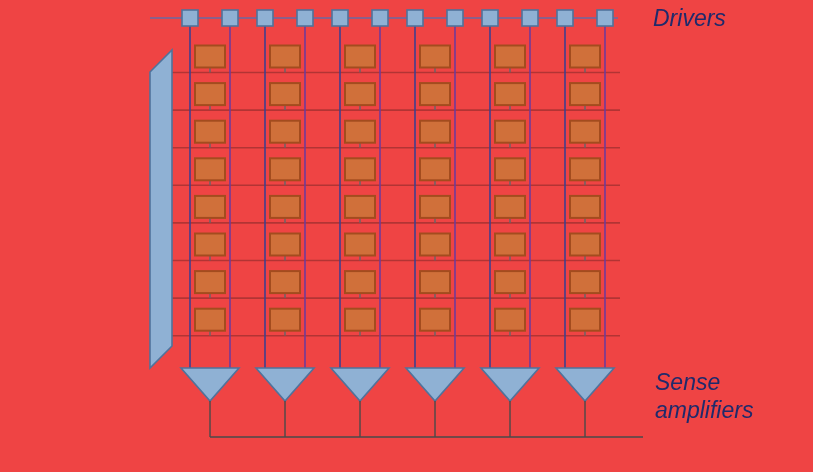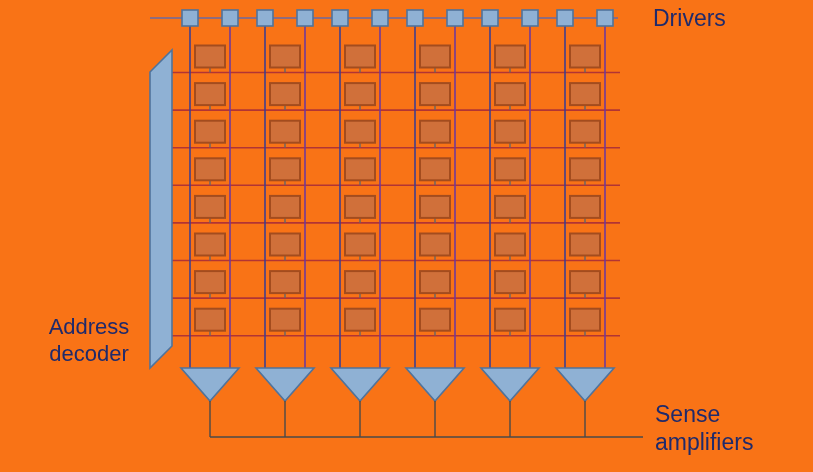--- a/index.html
+++ b/index.html
@@ -5,38 +5,39 @@
   html, body {
     margin: 0;
     padding: 0;
     background: #ffffff;
     font-family: "Liberation Sans", sans-serif;
   }
   #stage {
     position: relative;
     width: 813px;
     height: 472px;
-    background: #f97316;
+    background: #ef4444;
     overflow: hidden;
+    font-style: italic;
   }
   #diagram-svg {
     position: absolute;
     left: 0;
     top: 0;
   }
   .lbl {
     position: absolute;
     color: #1f2a6b;
     font-size: 23px;
     line-height: 1.22;
     white-space: pre-line;
   }
   .lbl-drivers      { left: 653px; top: 4px; }
   .lbl-decoder      { left: 30px;  top: 314px; width: 118px; text-align: center; font-size: 22px; }
-  .lbl-sense        { left: 655px; top: 368px; margin-top: 32px; }
+  .lbl-sense        { left: 655px; top: 368px; }
   .lbl-title        { left: 2px;   top: 398px; width: 176px; text-align: center;
                       font-weight: bold; font-size: 24px; color: #17205f; }
 </style>
 </head>
 <body>
 
 <div id="stage">
   <svg id="diagram-svg" width="813" height="472" viewBox="0 0 813 472">
       <line x1="150" y1="18" x2="618" y2="18" stroke="#6a6aa5" stroke-width="1.5"></line>
       <line x1="158" y1="72.5" x2="620" y2="72.5" stroke="#b23434" stroke-width="1.6"></line>
@@ -178,19 +179,17 @@
       <line x1="435" y1="401" x2="435" y2="437" stroke="#4a4a4a" stroke-width="1.4"></line>
       <polygon points="481,368 539,368 510,401" fill="#8fb1d4" stroke="#4f739c" stroke-width="1.6"></polygon>
       <line x1="510" y1="401" x2="510" y2="437" stroke="#4a4a4a" stroke-width="1.4"></line>
       <polygon points="556,368 614,368 585,401" fill="#8fb1d4" stroke="#4f739c" stroke-width="1.6"></polygon>
       <line x1="585" y1="401" x2="585" y2="437" stroke="#4a4a4a" stroke-width="1.4"></line>
       <line x1="210" y1="437" x2="643" y2="437" stroke="#4a4a4a" stroke-width="1.4"></line>
     </svg>
 
   <div class="lbl lbl-drivers">Drivers</div>
 
-  <div class="lbl lbl-decoder">Address
-decoder</div>
 
   <div class="lbl lbl-sense">Sense
 amplifiers</div>
 
 </div>
 
 </body></html>

